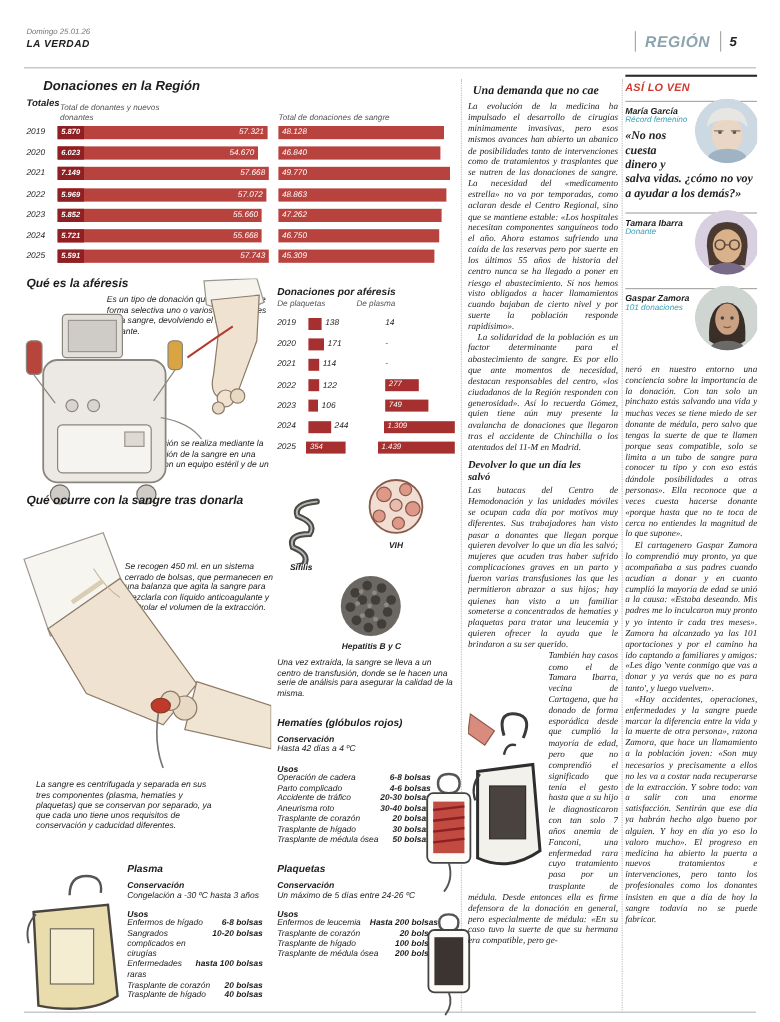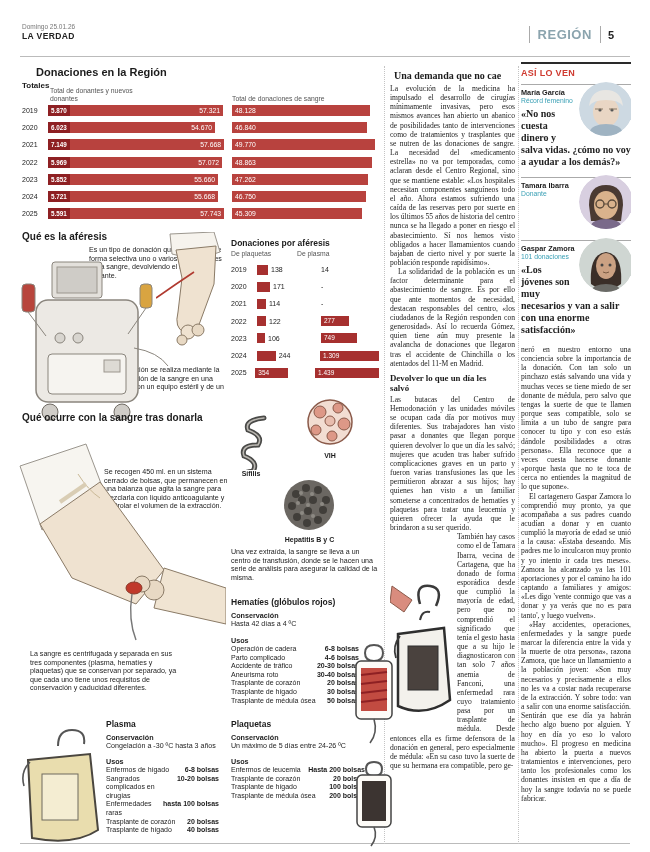--- a/index.html
+++ b/index.html
@@ -1,17 +1,17 @@
 <!DOCTYPE html>
 <html><head>
 <meta charset="utf-8">
 <style>
   html,body{margin:0;padding:0;background:#fff;}
   #page{position:relative;width:634px;height:852px;background:#fff;overflow:hidden;
-        font-family:"Liberation Sans",sans-serif;color:#1c1c1c;}
+        font-family:"Liberation Sans",sans-serif;color:#1c1c1c;font-style:italic;}
   .abs{position:absolute;}
   .serif{font-family:"Liberation Serif",serif;}
   
   .hdr-date{font-size:6.5px;color:#777;}
   .masthead{font-size:8.5px;font-weight:bold;letter-spacing:.4px;color:#222;}
   .section-name{font-size:13px;font-weight:bold;color:#8ba4ae;letter-spacing:.5px;
         border-left:1px solid #aaa;border-right:1px solid #aaa;padding:1px 8px;}
   .page-num{font-size:11px;font-weight:bold;color:#222;margin-left:7px;}
   .rule{background:#2a2a2a;height:1px;}
   .rule-light{background:#bbb;height:1px;}
@@ -553,21 +553,20 @@
               <circle cx="27" cy="27" r="27" fill="#cfd6d2"></circle>
               <path d="M12 46 q-2-30 15-32 q17 2 15 32 l-6 4 h-18 Z" fill="#3a2e28"></path>
               <ellipse cx="27" cy="28" rx="10" ry="13" fill="#caa183"></ellipse>
               <circle cx="23" cy="27" r="1.5" fill="#444"></circle>
               <circle cx="31" cy="27" r="1.5" fill="#444"></circle>
               <path d="M24 34 q3 2 6 0" stroke="#7a5a42" fill="none"></path>
               <ellipse cx="27" cy="52" rx="14" ry="6" fill="#6a6a66"></ellipse>
             </svg></span>
        <div class="p-name">Gaspar Zamora</div>
        <div class="p-role">101 donaciones</div>
-       <div class="p-quote">«Los jóvenes son muy necesarios y van a salir con una enorme satisfacción»</div>
        <div class="clr"></div>
      </div>
       </div>
     <p class="cont-para">neró en nuestro entorno una conciencia sobre la importancia de la donación. Con tan solo un pinchazo estás salvando una vida y muchas veces se tiene miedo de ser donante de médula, pero salvo que tengas la suerte de que te llamen porque seas compatible, solo se limita a un tubo de sangre para conocer tu tipo y con eso estás dándole posibilidades a otras personas». Ella reconoce que a veces cuesta hacerse donante «porque hasta que no te toca de cerca no entiendes la magnitud de lo que supone».</p>
     <p class="cont-para ind">El cartagenero Gaspar Zamora lo comprendió muy pronto, ya que acompañaba a sus padres cuando acudían a donar y en cuanto cumplió la mayoría de edad se unió a la causa: «Estaba deseando. Mis padres me lo inculcaron muy pronto y yo intento ir cada tres meses». Zamora ha alcanzado ya las 101 aportaciones y por el camino ha ido captando a familiares y amigos: «Les digo 'vente conmigo que vas a donar y ya verás que no es para tanto', y luego vuelven».</p>
     <p class="cont-para ind">«Hay accidentes, operaciones, enfermedades y la sangre puede marcar la diferencia entre la vida y la muerte de otra persona», razona Zamora, que hace un llamamiento a la población joven: «Son muy necesarios y precisamente a ellos no les va a costar nada recuperarse de la extracción. Y sobre todo: van a salir con una enorme satisfacción. Sentirán que ese día ya habrán hecho algo bueno por alguien. Y hoy en día yo eso lo valoro mucho». El progreso en medicina ha abierto la puerta a nuevos tratamientos e intervenciones, pero tanto los profesionales como los donantes insisten en que a día de hoy la sangre todavía no se puede fabricar.</p>
   </div>
 
 </div>
 

